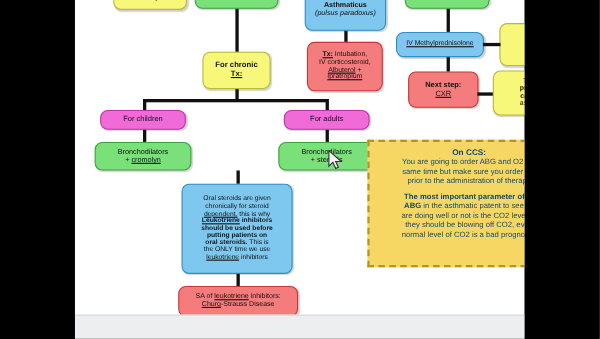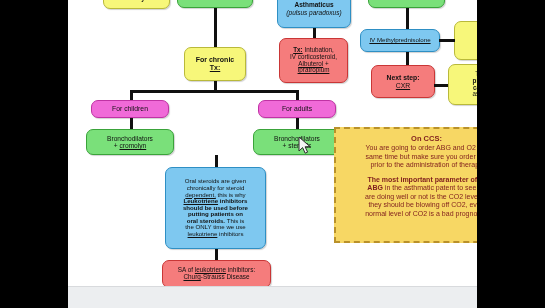--- a/index.html
+++ b/index.html
@@ -77,21 +77,21 @@
   .conn-v { width: 3px; }
   .conn-h { height: 3px; }
 
   
   .note {
     position: absolute;
     background: #f7d764;
     border: 2px dashed #b9912a;
     border-style: dashed;
     padding: 5px 7px;
-    color: #7f1d1d;
+    color: #0c4a6e;
     line-height: 1.22;
     text-align: center;
     overflow: hidden;
   }
   .note .title { font-weight: bold; font-size: 7.5px; margin-bottom: 1px; }
   .note p { margin: 0; font-size: 7px; }
   .note .gap { height: 6px; }
 
   
   .cursor { position: absolute; z-index: 60; pointer-events: none; }

